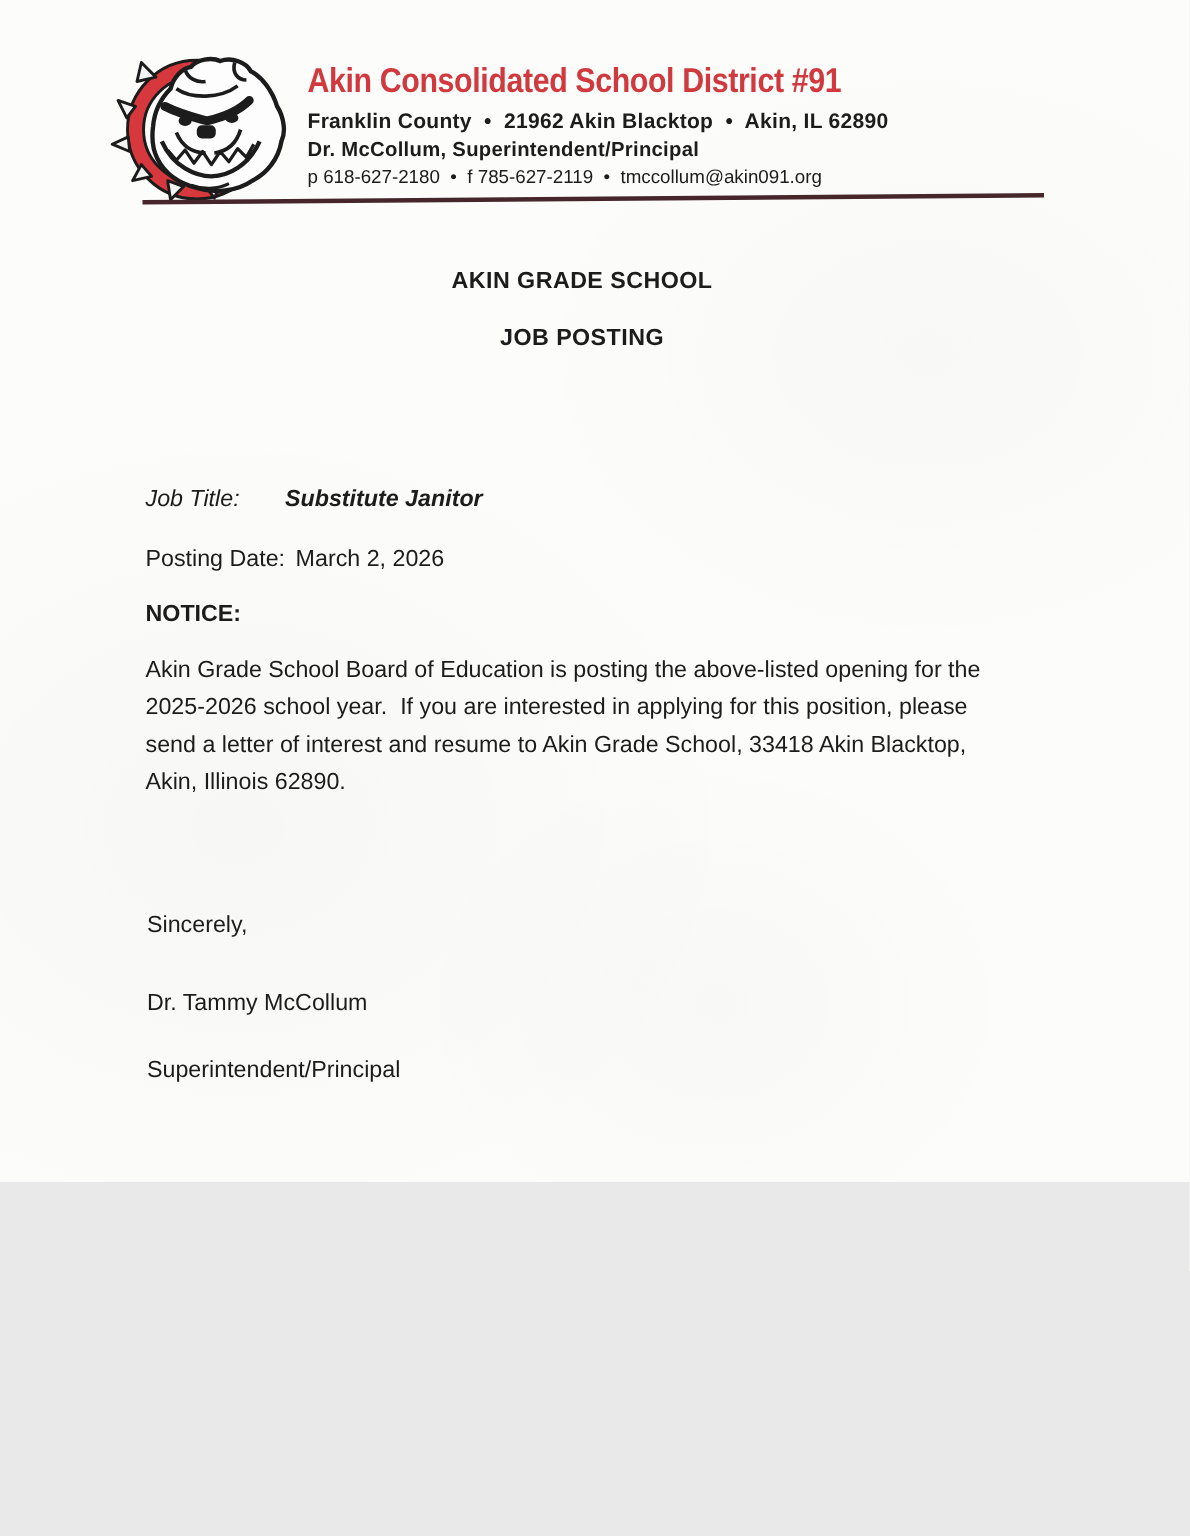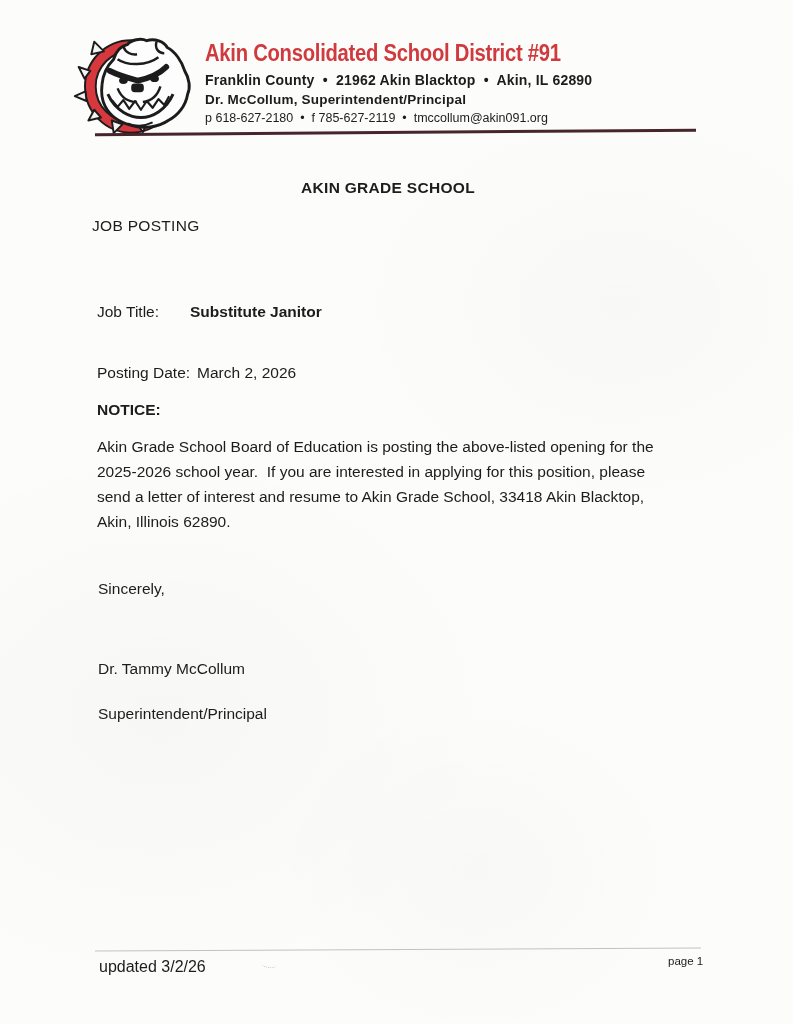--- a/index.html
+++ b/index.html
@@ -9,21 +9,21 @@
     --footer_gray:#c2c2c2;
   }
   *{margin:0;padding:0;box-sizing:border-box;}
   body{
     width:793px;height:1024px;
     font-family:"Liberation Sans", sans-serif;
     color:var(--text_ink);
     background:#e9e9e9;
   }
   .page{
-    position:relative;width:793px;height:1024px;overflow:hidden;
+    position:relative;width:793px;height:788px;overflow:hidden;
     background:
       radial-gradient(ellipse 400px 300px at 78% 30%, rgba(0,0,0,0.015), transparent 70%),
       radial-gradient(ellipse 500px 400px at 20% 70%, rgba(0,0,0,0.018), transparent 70%),
       radial-gradient(ellipse 300px 250px at 60% 85%, rgba(0,0,0,0.015), transparent 70%),
       #fcfcfa;
   }
   [data-bind]{white-space:pre-wrap;}
 
   
   .logo{position:absolute;left:70px;top:30px;width:137px;height:107px;}
@@ -39,37 +39,37 @@
   .contact{margin-top:4px;font-size:12.5px;}
   .rule{
     position:absolute;left:95px;top:131px;width:601px;height:3px;
     background:var(--rule_maroon);
     transform:rotate(-0.45deg);
   }
 
   
   .h-school{position:absolute;left:92px;top:179px;width:592px;text-align:center;
     font-size:15.5px;font-weight:bold;letter-spacing:0.3px;}
-  .h-posting{position:absolute;left:92px;top:217px;width:592px;text-align:left;
-    font-size:15.5px;font-weight:normal;letter-spacing:0.3px;}
+  .h-posting{position:absolute;left:92px;top:217px;width:592px;text-align:center;
+    font-size:15.5px;font-weight:bold;letter-spacing:0.3px;}
 
   
-  .row-jobtitle{position:absolute;left:97px;top:303px;font-size:15.5px;}
+  .row-jobtitle{position:absolute;left:97px;top:324px;font-size:15.5px;font-style:italic;}
   .row-jobtitle .label{display:inline-block;width:93px;}
   .row-jobtitle .value{font-weight:bold;}
   .row-postdate{position:absolute;left:97px;top:364px;font-size:15.5px;}
   .row-postdate .value{margin-left:7px;}
   .notice{position:absolute;left:97px;top:401px;font-size:15.5px;font-weight:bold;}
 
   
   .para{position:absolute;left:97px;top:434px;width:615px;font-size:15.5px;}
   .para .line{height:25px;line-height:25px;}
 
   
-  .sincerely{position:absolute;left:98px;top:580px;font-size:15.5px;}
+  .sincerely{position:absolute;left:98px;top:608px;font-size:15.5px;}
   .sig-name{position:absolute;left:98px;top:660px;font-size:15.5px;}
   .sig-title{position:absolute;left:98px;top:682px;font-size:15.5px;margin-top:23px;}
 
   
   .footer-line{
     position:absolute;left:95px;top:949px;width:606px;height:1px;
     background:var(--footer_gray);transform:rotate(-0.3deg);
   }
   .updated{position:absolute;left:99px;top:958px;font-size:16px;}
   .pagenum{position:absolute;left:668px;top:955px;font-size:11.5px;}

